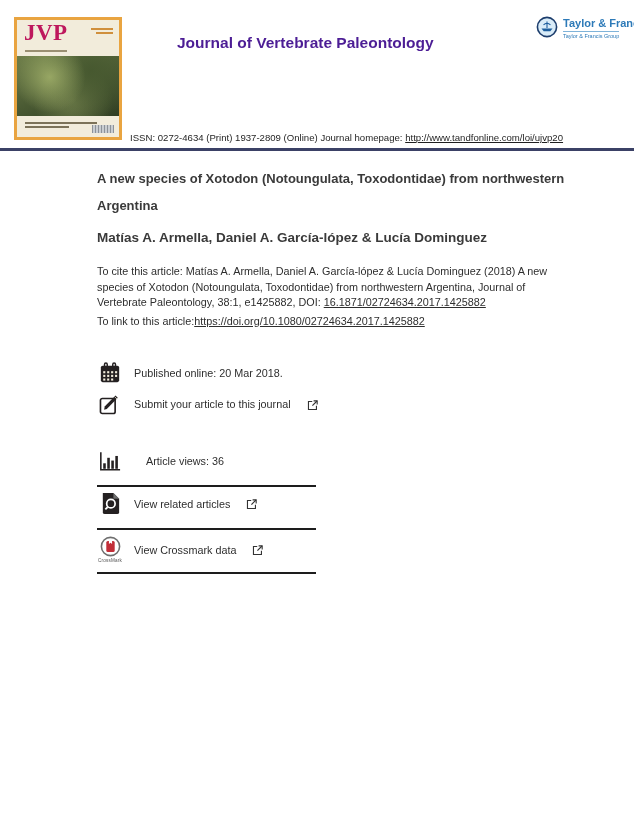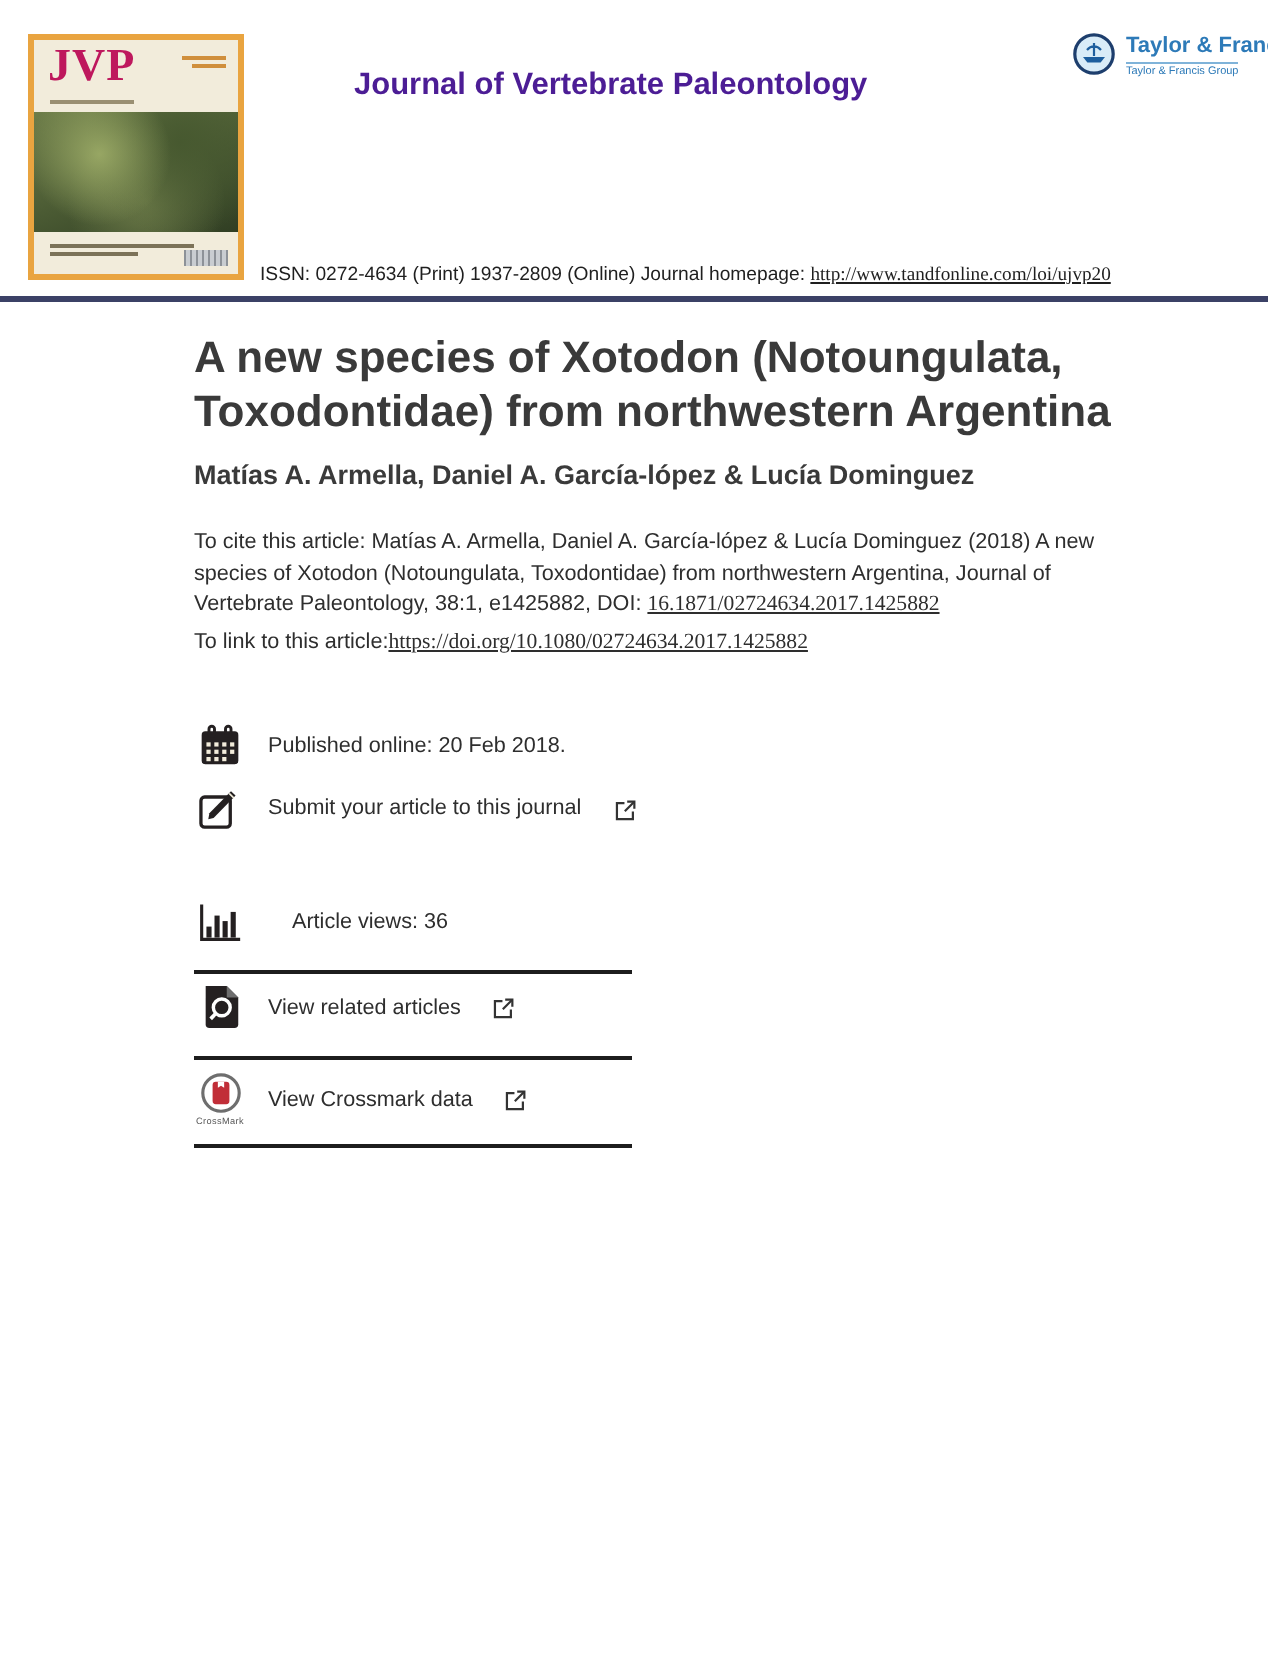--- a/index.html
+++ b/index.html
@@ -39,27 +39,27 @@
   .tf { position:absolute; left:536px; top:16px; display:flex; align-items:flex-start; gap:5px; }
   .tf-circle { width:22px; height:22px; flex:0 0 auto; }
   .tf-text { padding-top:2px; }
   .tf-name { color:#2d7ab8; font-size:11px; font-weight:700; line-height:11px; white-space:nowrap; }
   .tf-tag  { color:#2d7ab8; font-size:5.5px; line-height:7px; border-top:1px solid #7fb3d9;
              margin-top:2px; padding-top:1px; white-space:nowrap; width:56px; }
 
   
   .jtitle { position:absolute; left:130px; top:34px; font-size:15.5px; font-weight:700; color:#4c1d95;margin-left:47px; }
   .issn   { position:absolute; left:130px; top:132px; font-size:9.6px; color:#1f1f1f; white-space:nowrap; }
-  .u { text-decoration:underline;font-family:Liberation Serif, serif; }
+  .u { text-decoration:underline; }
   .navy-rule { position:absolute; left:0; top:148px; width:634px; height:3px; background:#3b4166; }
 
   
   .atitle {
     position:absolute; left:97px; top:165px; width:485px;
-    font-size:22px; line-height:27px; font-weight:700; color:#3a3a3a;
+    font-size:13px; line-height:27px; font-weight:700; color:#3a3a3a;
   }
   .authors { position:absolute; left:97px; top:230px; font-size:13.5px; font-weight:700; color:#3a3a3a; }
   .cite {
     position:absolute; left:97px; top:264px; width:468px;
     font-size:10.8px; line-height:15.5px; color:#2e2e2e;
   }
   .b { font-weight:400; }
   .linkline { position:absolute; left:97px; top:315px; font-size:10.8px; color:#2e2e2e; }
   .linkline .link-url { margin-left:0; }
 
@@ -181,21 +181,21 @@
   <div class="linkline">
     <span class="b">To link to this article:</span><span class="u link-url">https://doi.org/10.1080/02724634.2017.1425882</span>
   </div>
 
   <div class="action row-published">
     <span class="icon-box">
         <svg width="22" height="22">
           <use href="#ico-cal"></use>
         </svg>
       </span>
-    <span>Published online: 20 Feb 2018.</span>
+    <span>Published online: 20 Mar 2018.</span>
   </div>
 
   <div class="action row-submit">
     <span class="icon-box">
         <svg width="22" height="22">
           <use href="#ico-submit"></use>
         </svg>
       </span>
     <span>Submit your article to this journal</span>
     <svg class="ext" width="11" height="11">

